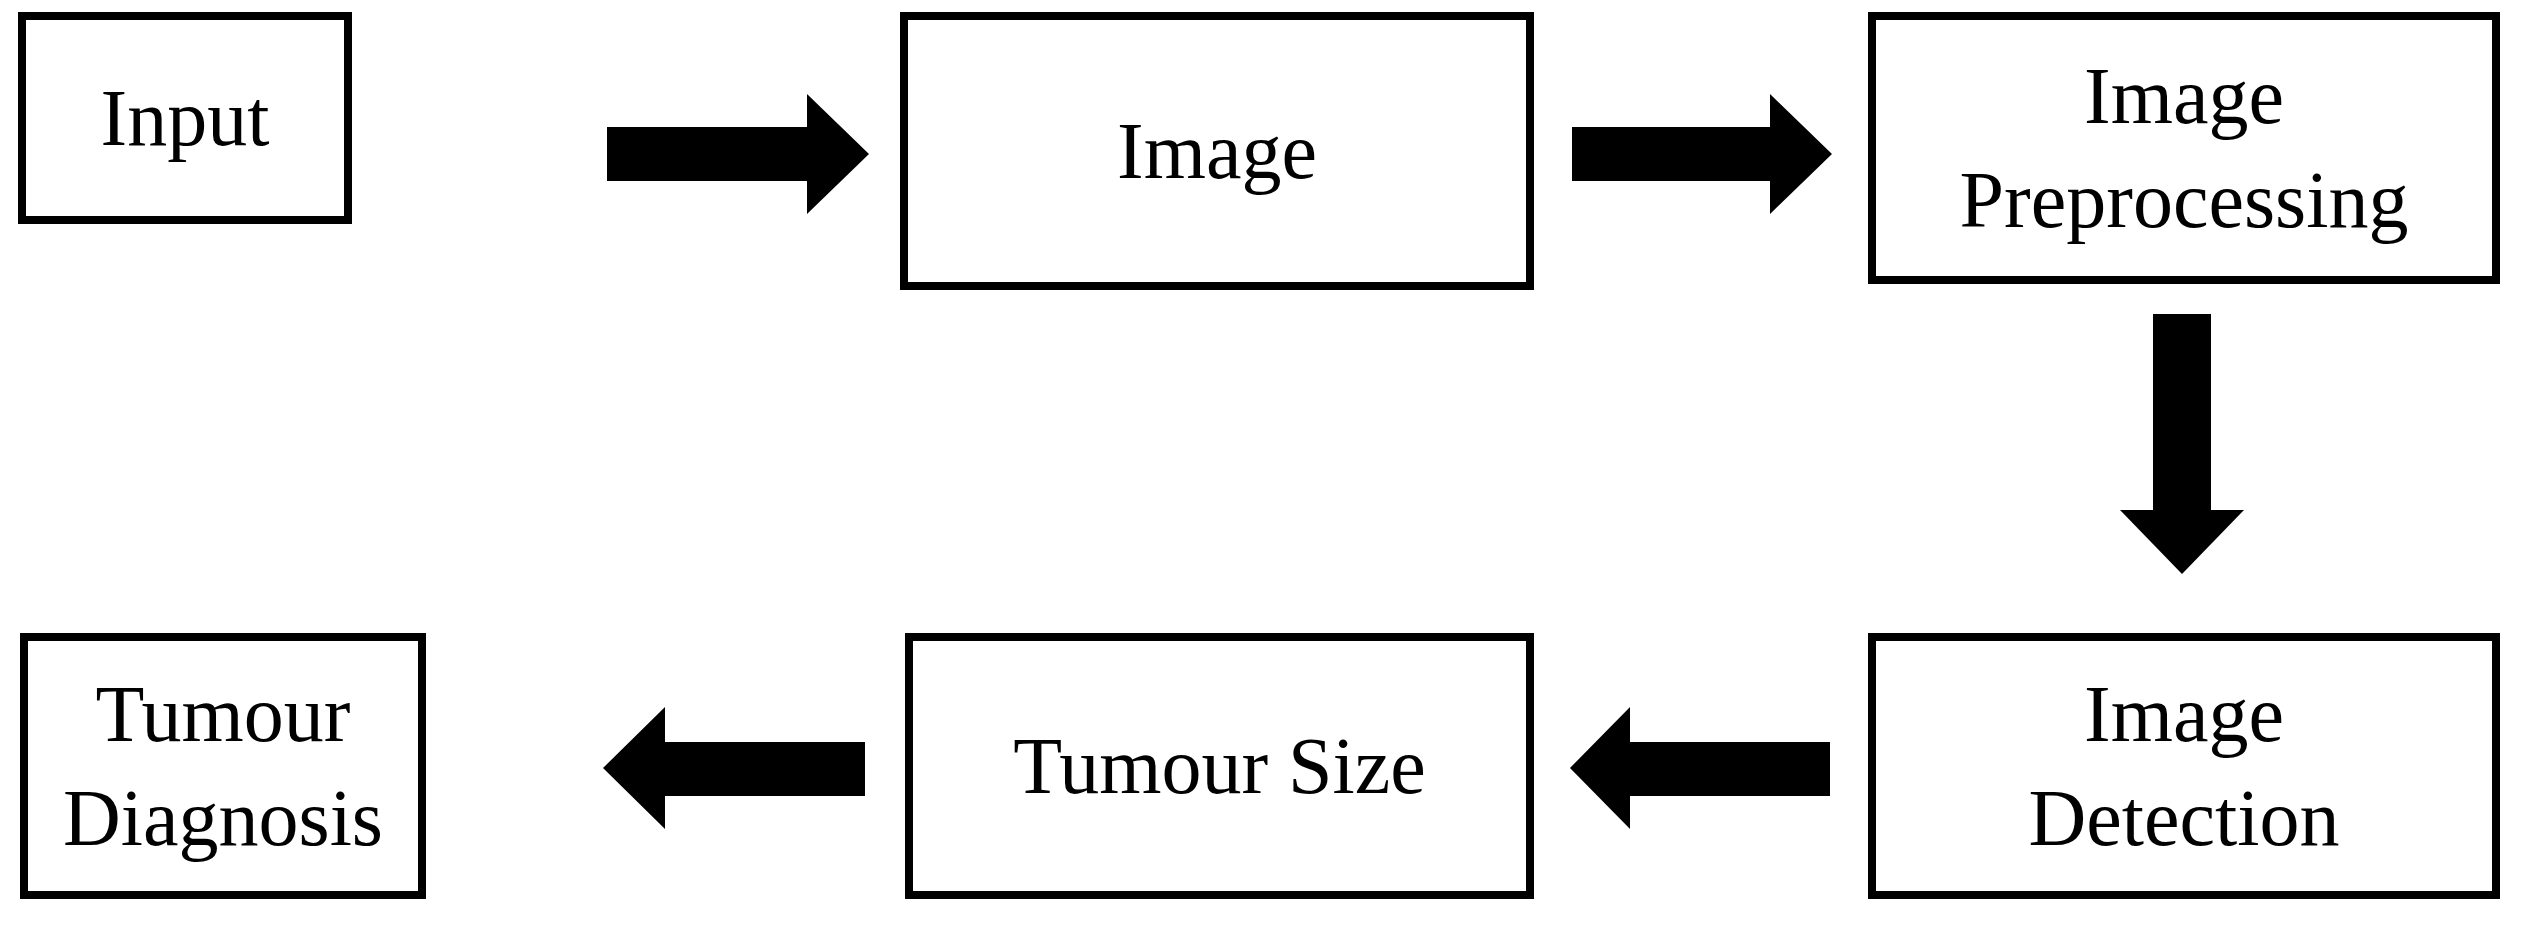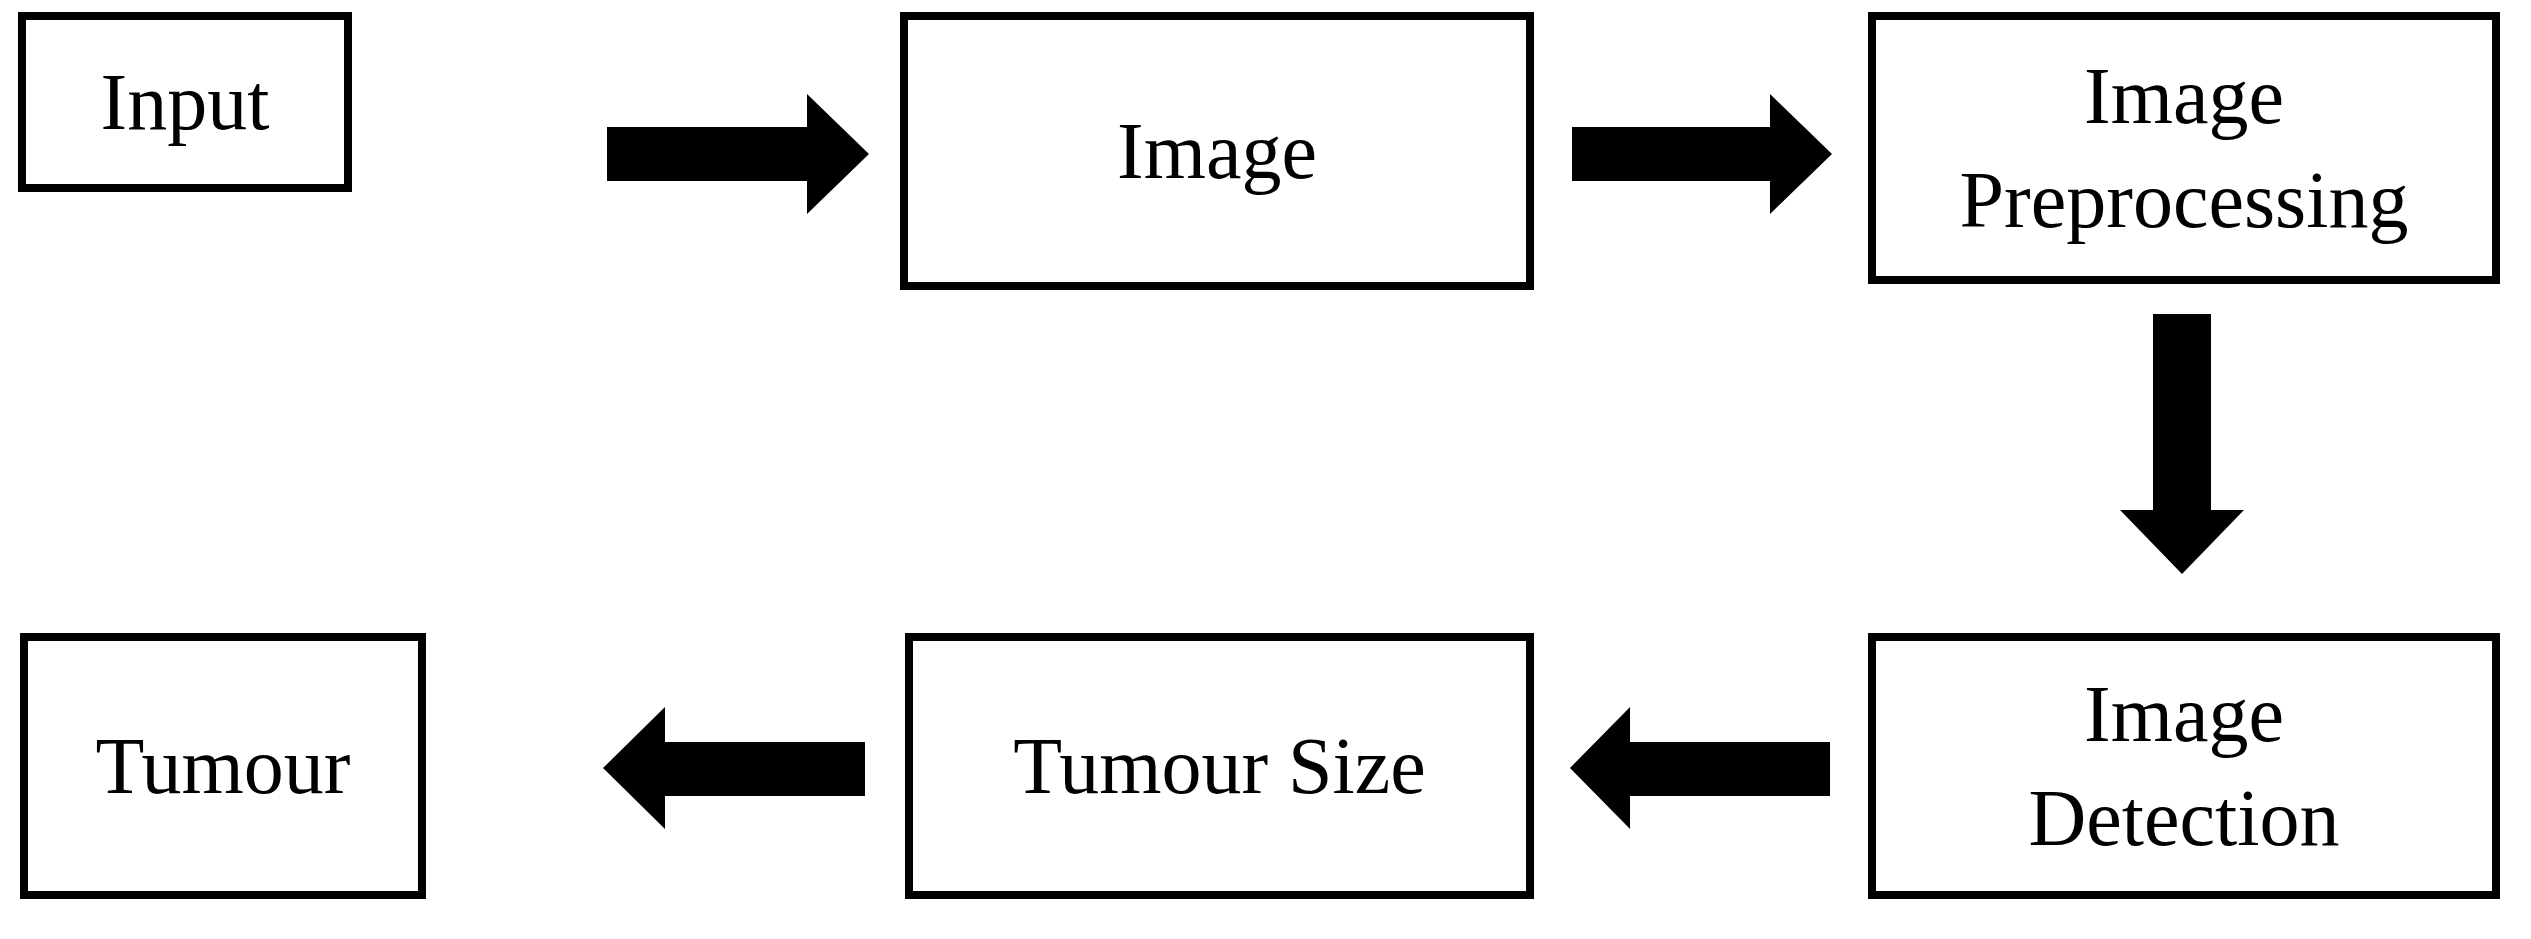--- a/index.html
+++ b/index.html
@@ -39,21 +39,21 @@
   .arrow {
     position: absolute;
   }
   .arrow svg {
     display: block;
     width: 100%;
     height: 100%;
   }
 
   
-  #node-input-ct-image        { left: 18px;   top: 12px;  width: 334px;  height: 180px; }
+  #node-input-ct-image        { left: 18px;   top: 12px;  width: 334px;  height: 212px; }
   #node-image-preprocessing   { left: 900px;  top: 12px;  width: 634px;  height: 278px; }
   #node-image-segmentation    { left: 1868px; top: 12px;  width: 632px;  height: 272px; }
   #node-tumour-diagnosis      { left: 20px;   top: 633px; width: 406px;  height: 266px; text-align: center; }
   #node-tumour-size-calc      { left: 905px;  top: 633px; width: 629px;  height: 266px; gap: 28px; }
   #node-image-detection       { left: 1868px; top: 633px; width: 632px;  height: 266px; }
 
   
   #arrow-preprocess  { left: 605px;  top: 92px;  width: 266px;  height: 124px; }
   #arrow-segment     { left: 1570px; top: 92px;  width: 264px;  height: 124px; }
   #arrow-detect      { left: 2118px; top: 312px; width: 128px;  height: 264px; }
@@ -91,20 +91,21 @@
   </div>
 
   <div class="arrow" id="arrow-detect">
     <svg viewBox="0 0 128 264" preserveAspectRatio="none">
       <polygon points="35,2 93,2 93,198 126,198 64,262 2,198 35,198" fill="#000000"></polygon>
     </svg>
   </div>
 
   <div class="node" id="node-tumour-diagnosis">
     <span class="line">Tumour</span>
+    <span class="line">Diagnosis</span>
   </div>
 
   <div class="arrow" id="arrow-diagnose">
     <svg viewBox="0 0 266 126" preserveAspectRatio="none">
       <polygon points="264,37 64,37 64,2 2,63 64,124 64,91 264,91" fill="#000000"></polygon>
     </svg>
   </div>
 
   <div class="node" id="node-tumour-size-calc">
     <span class="line">Tumour Size</span>

